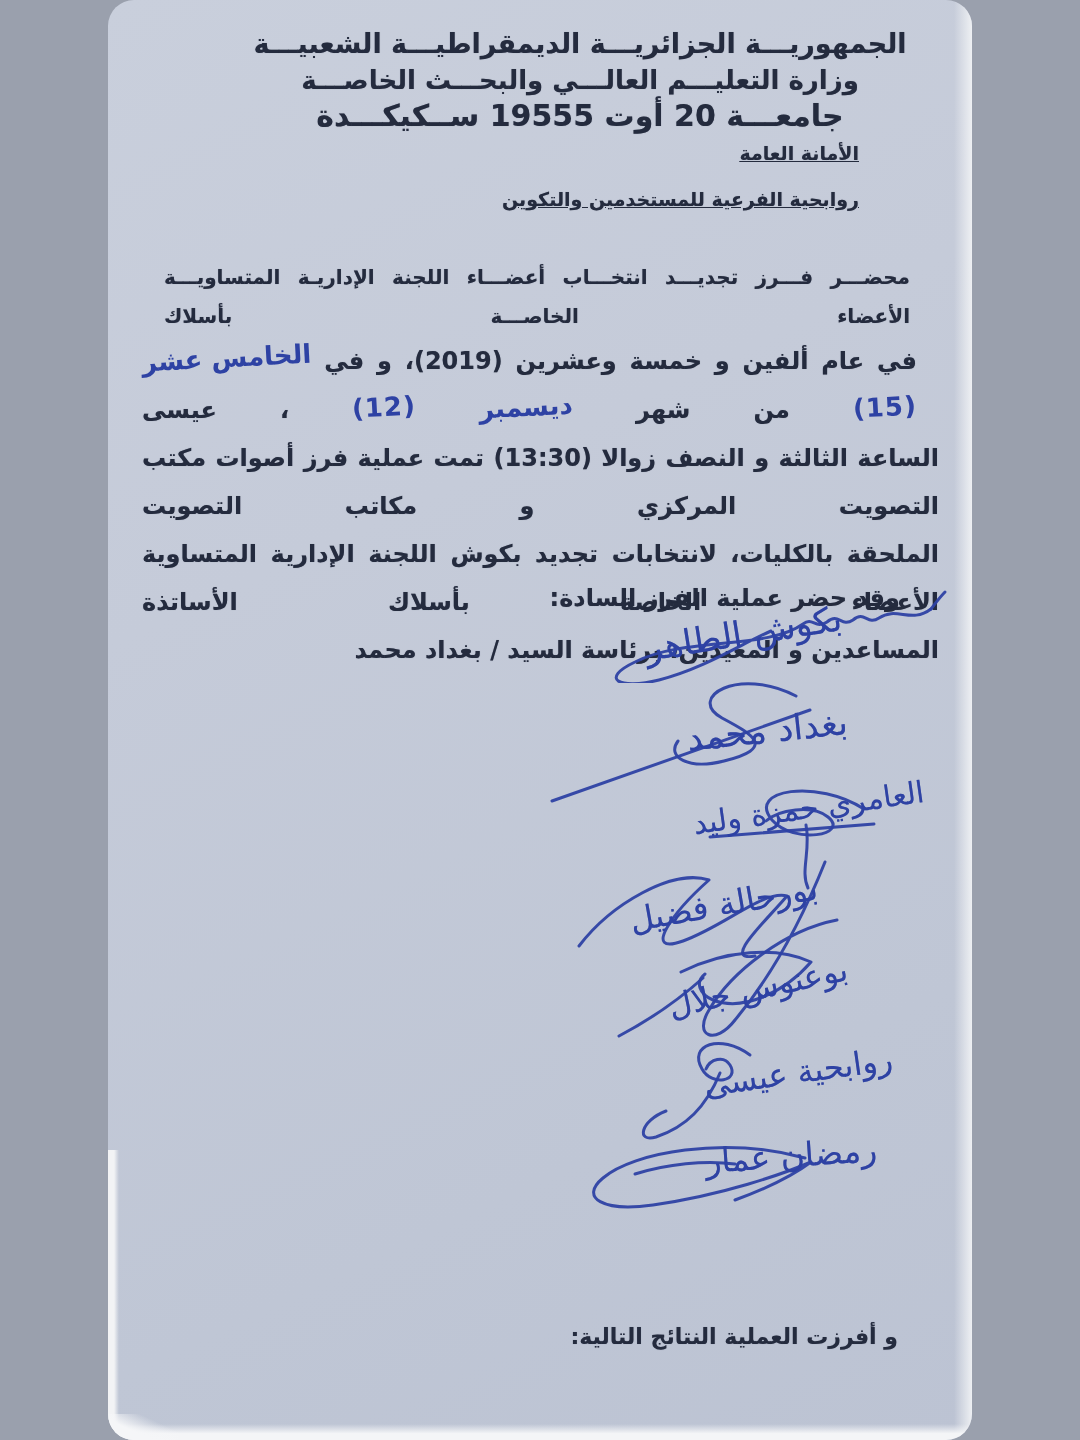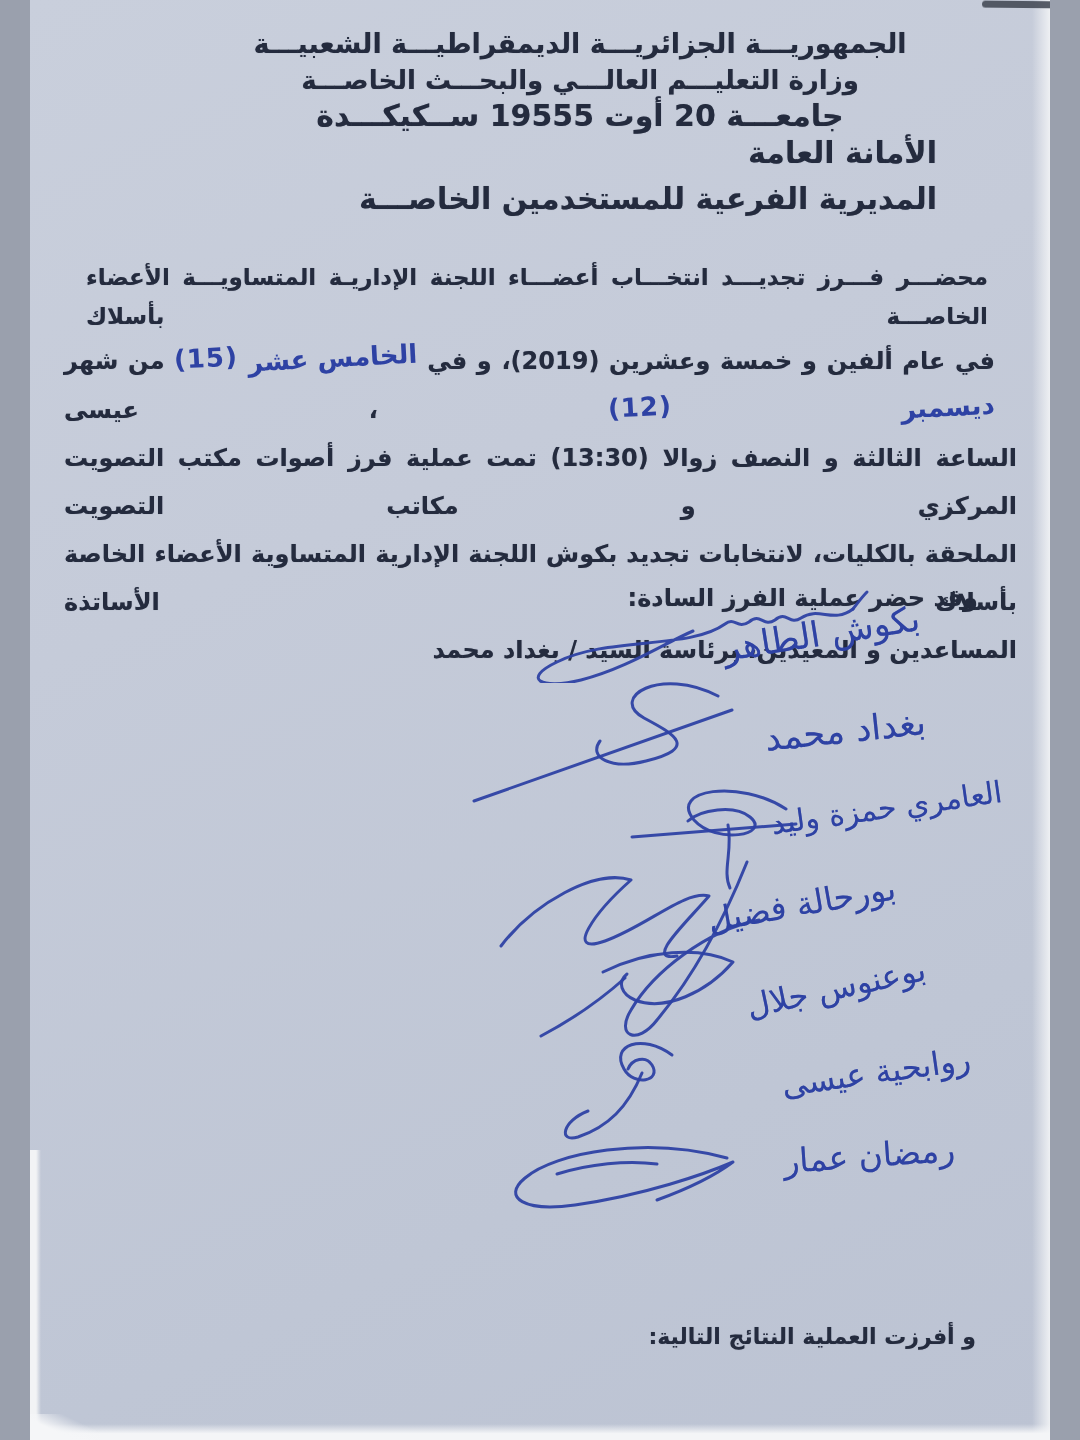--- a/index.html
+++ b/index.html
@@ -1,44 +1,45 @@
 <!DOCTYPE html>
 <html lang="ar"><head>
 <meta charset="utf-8">
 <style>
   html,body{margin:0;padding:0;background:#9aa0ad;}
   .page{
     position:relative;
-    width:1020px;height:1440px;
+    width:864px;height:1440px;
     margin:0 auto;
     overflow:hidden;
     background:linear-gradient(155deg,#c9cfdc 0%,#c5cbd9 35%,#bfc6d5 75%,#bcc3d3 100%);
     font-family:"DejaVu Sans",sans-serif;
     direction:rtl;
+    border-radius:26px;
   }
   
   .edge-right{position:absolute;top:0;right:0;width:18px;height:100%;
     background:linear-gradient(to left,#eef0f3 0%,rgba(238,240,243,0) 100%);}
   .edge-bottom{position:absolute;bottom:0;left:0;width:100%;height:16px;
     background:linear-gradient(to top,#f4f5f7 40%,rgba(244,245,247,0) 100%);}
   .edge-left{position:absolute;left:0;top:1150px;width:11px;height:290px;
     background:linear-gradient(to right,#f2f3f5 55%,rgba(242,243,245,0) 100%);}
   .corner-bl{position:absolute;left:0;bottom:0;width:70px;height:26px;
     background:linear-gradient(25deg,#f5f6f8 35%,rgba(245,246,248,0) 70%);}
   .scan-mark{position:absolute;left:952px;top:1px;width:82px;height:7px;
     background:#3e4450;border-radius:4px;transform:rotate(.6deg);filter:blur(.6px);opacity:.85;}
 
   
   .ink{color:#242b3e;font-weight:700;text-shadow:0 0 .7px rgba(36,43,62,.45);}
   .header-block{position:absolute;left:80px;right:0;top:26px;text-align:center;line-height:36px;}
   .header-block .h1{font-size:27px;}
   .header-block .h2{font-size:26px;}
   .header-block .h3{font-size:30px;}
-  .subheader{position:absolute;right:113px;top:130px;text-align:right;line-height:46px;font-size:30px;}
-  .title-block{position:absolute;left:56px;right:62px;top:258px;line-height:39px;font-size:23px;text-align:center;}
+  .subheader{position:absolute;right:113px;top:130px;text-align:right;line-height:46px;font-size:19px;text-decoration:underline;}
+  .title-block{position:absolute;left:56px;right:62px;top:258px;line-height:39px;font-size:20px;text-align:center;}
   .title-block .t1{text-align:justify;text-align-last:justify;}
   .body-block{position:absolute;left:34px;right:33px;top:336px;font-size:24px;line-height:48px;}
   .body-line{text-align:justify;text-align-last:justify;}
   .body-line.first{padding-right:22px;}
   .body-line.last{text-align-last:right;}
   .attendees-heading{position:absolute;right:72px;top:540px;font-size:24px;margin-top:44px;}
   .results-heading{position:absolute;right:74px;top:1324px;font-size:22px;}
 
   
   .pen{color:#2e42a4;}
@@ -61,21 +62,21 @@
   <div class="scan-mark"></div>
 
   <div class="header-block ink">
     <div class="h1">الجمهوريـــة الجزائريـــة الديمقراطيـــة الشعبيـــة</div>
     <div class="h2">وزارة التعليـــم العالـــي والبحـــث الخاصـــة</div>
     <div class="h3">جامعـــة 20 أوت 19555 ســكيكـــدة</div>
   </div>
 
   <div class="subheader ink">
     <div>الأمانة العامة</div>
-    <div>المديرية الفرعية للمستخدمين الخاصـــة</div>
+    <div>روابحية الفرعية للمستخدمين والتكوين</div>
   </div>
 
   <div class="title-block ink">
     <div class="t1">محضـــر فـــرز تجديـــد انتخـــاب أعضـــاء اللجنة الإداريـة المتساويـــة الأعضاء الخاصـــة بأسلاك</div>
   </div>
 
   <div class="body-block ink">
     <div class="body-line first"><span>في عام ألفين و خمسة وعشرين (2019)، و في</span>
       <span class="pen hw-inline">الخامس عشر</span>
       <span class="pen hw-inline">(15)</span>

